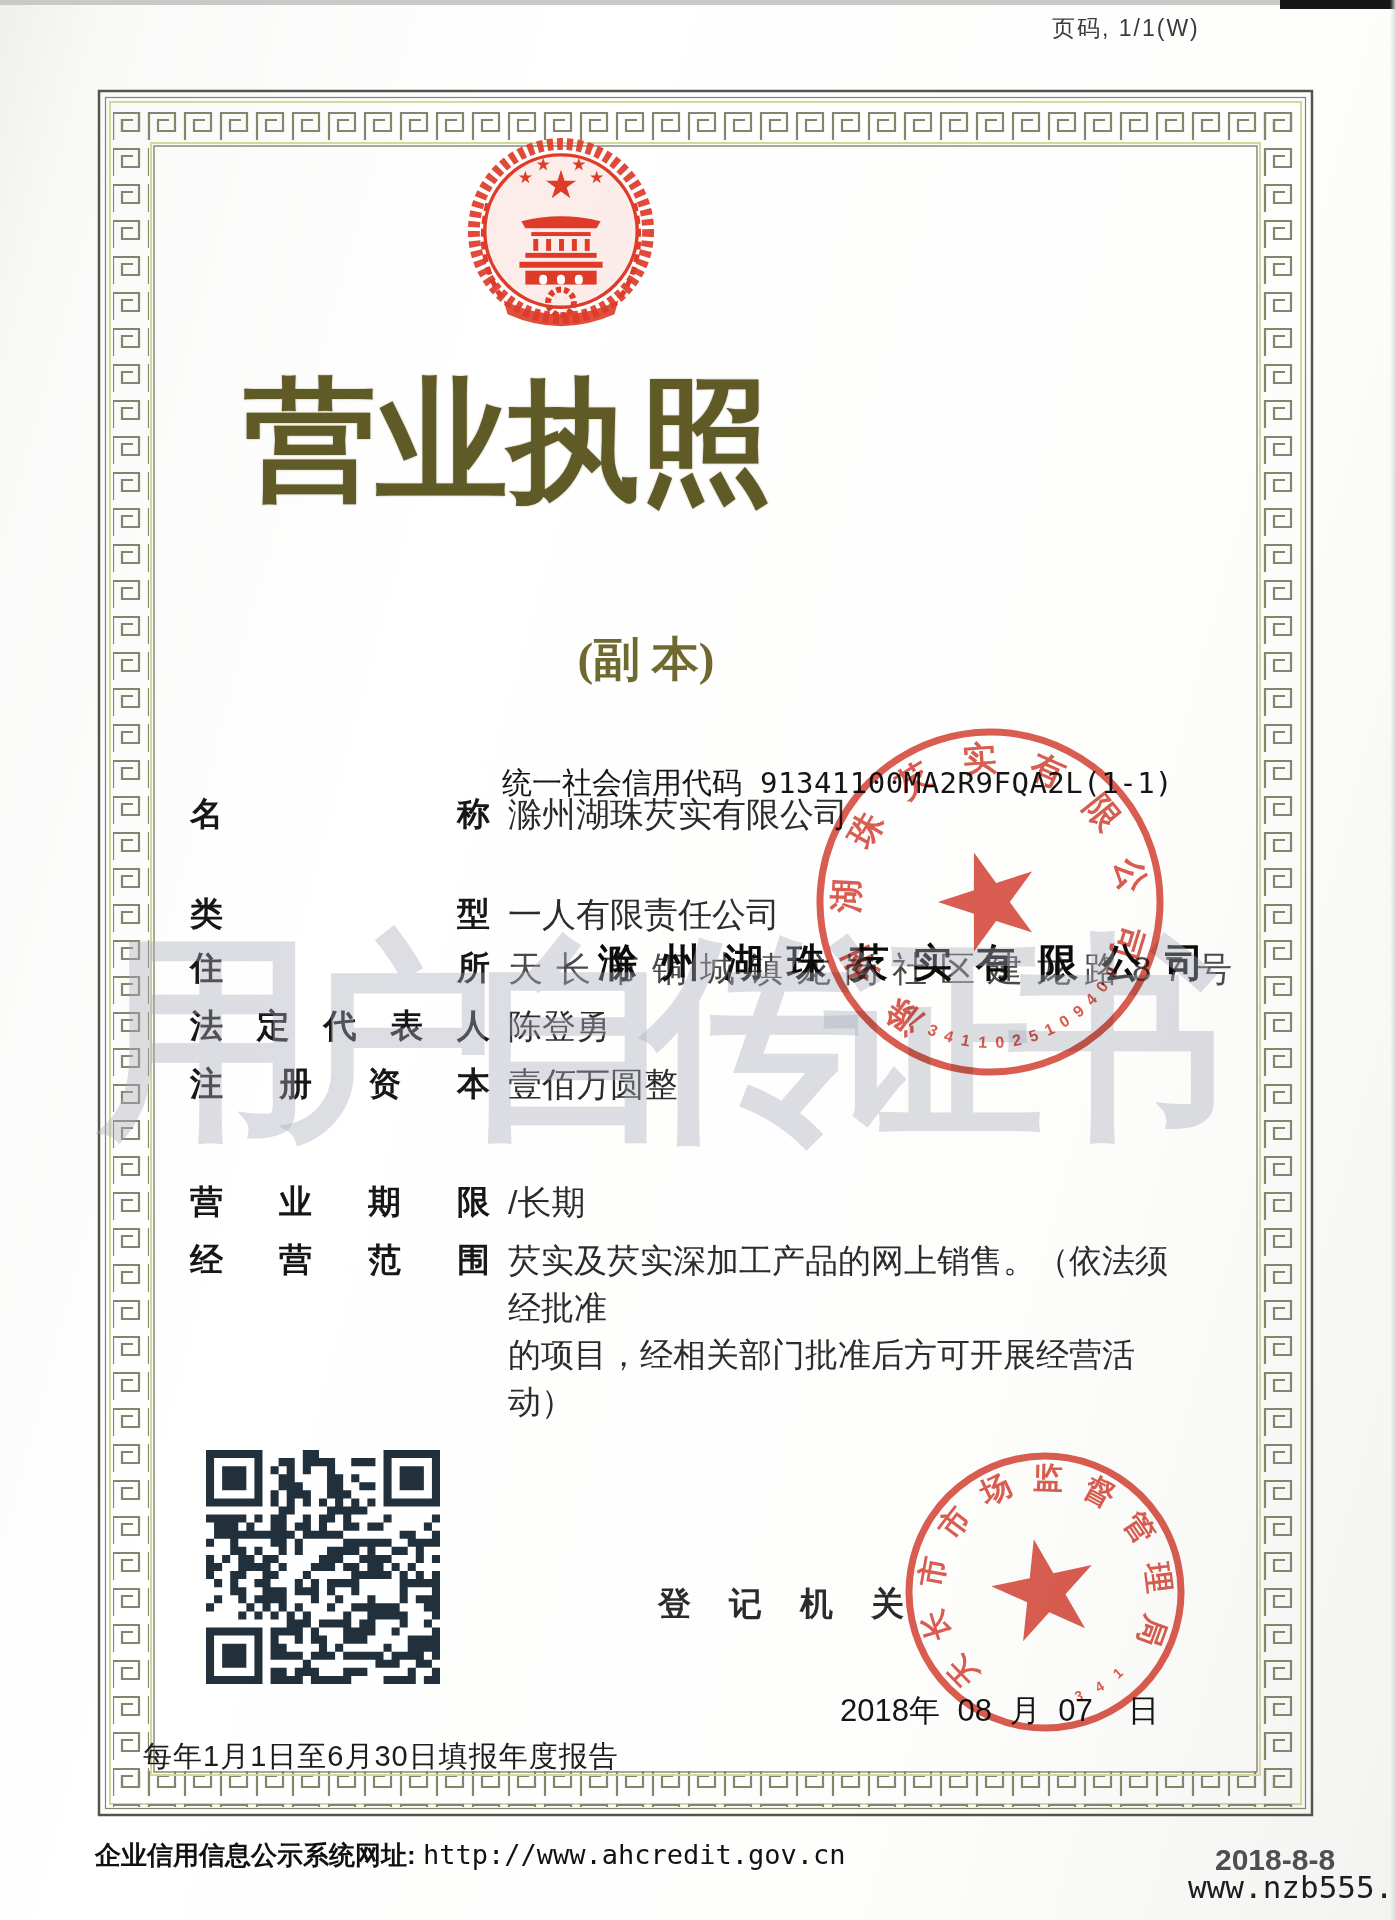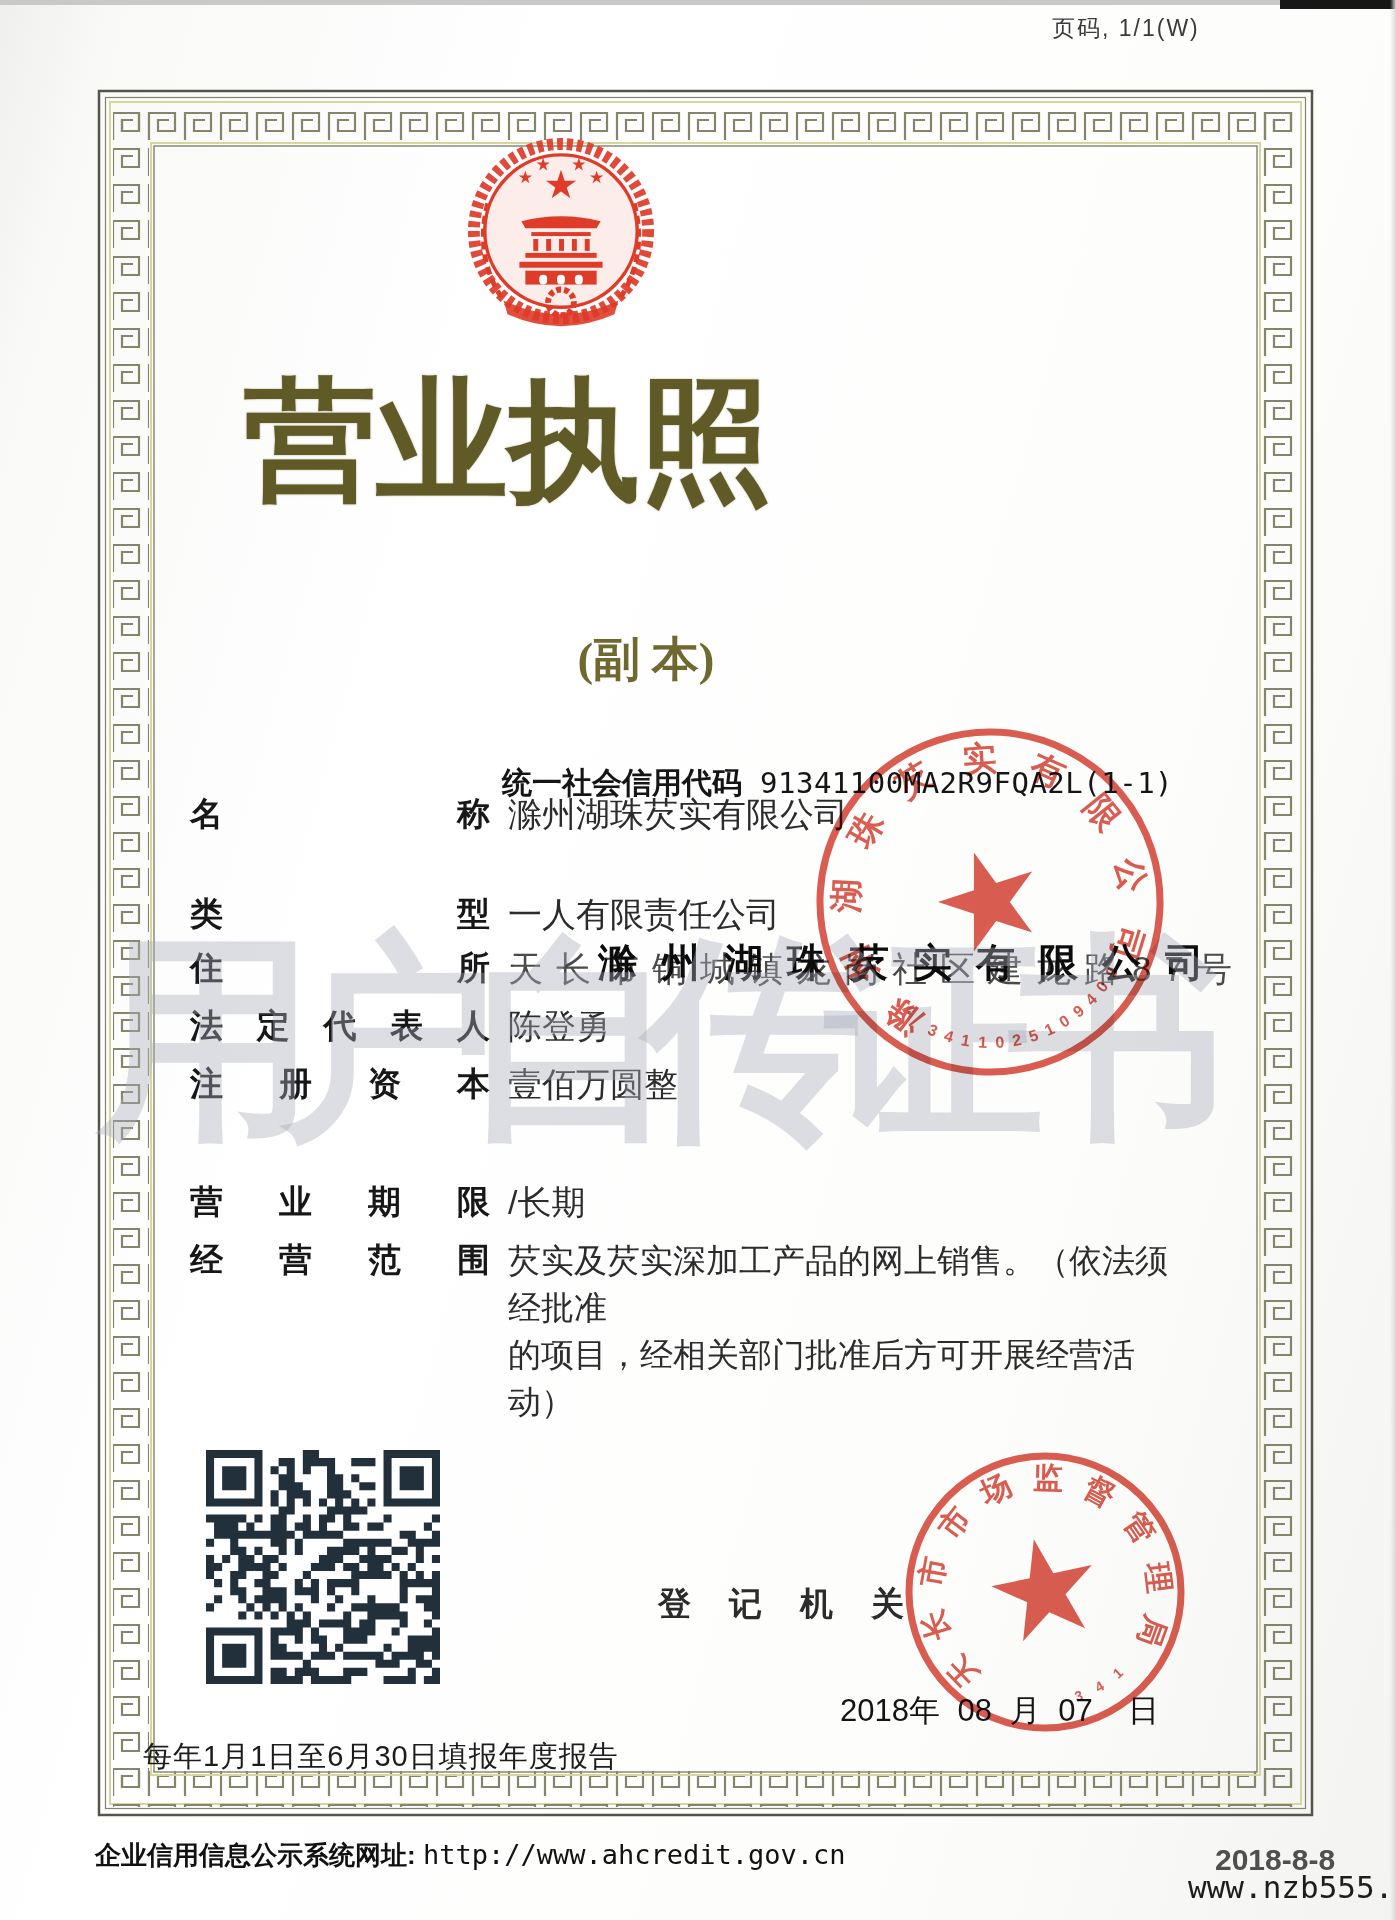--- a/index.html
+++ b/index.html
@@ -11,21 +11,21 @@
   .artifact-topright{left:1280px;top:0;width:116px;height:9px;background:#161616;z-index:9;}
   .artifact-rightedge{right:0;top:0;bottom:0;width:6px;background:linear-gradient(to left,#d8d8d5,rgba(216,216,213,0));z-index:9;}
   .page-label{left:1052px;top:13px;font-size:23px;color:#3a3a3a;letter-spacing:2px;z-index:4;}
   .frame{left:0;top:0;z-index:2;}
   .emblem{left:462px;top:134px;z-index:3;}
   .title{left:244px;top:376px;width:746px;display:flex;justify-content:space-between;
          font-size:132px;font-weight:bold;color:#5f5a26;z-index:3;text-shadow:0 0 2px rgba(95,90,38,.5);
          font-family:"Liberation Serif",serif;line-height:1;text-align:right;}
   .subtitle{left:446px;top:628px;width:400px;text-align:center;font-size:47px;font-weight:bold;
             color:#6f6930;z-index:3;font-family:"Liberation Serif",serif;}
-  .credit-label{left:502px;top:763px;font-size:30px;font-weight:bold;color:#151515;z-index:4;}
+  .credit-label{left:502px;top:763px;font-size:30px;font-weight:normal;color:#151515;z-index:4;}
   .credit-value{left:760px;top:766px;font-size:29px;font-family:"DejaVu Sans Mono",monospace;
                 color:#151515;letter-spacing:.5px;z-index:4;}
   .field-row{left:190px;width:1140px;z-index:4;}
   .field-label{display:inline-block;width:300px;font-size:33px;font-weight:bold;color:#171717;
                text-align:justify;text-align-last:justify;vertical-align:top;}
   .field-value{display:inline-block;margin-left:18px;font-size:34px;color:#2c2c2c;vertical-align:top;}
   .addr-value{color:#4a4a4a;letter-spacing:13px;font-size:35px;}
   .addr-overlay{left:598px;top:936px;font-size:39px;font-weight:bold;letter-spacing:24px;
                 color:#0c0c0c;z-index:5;white-space:nowrap;}
   .scope-value{width:690px;white-space:pre-line;line-height:1.42;font-size:33px;}

